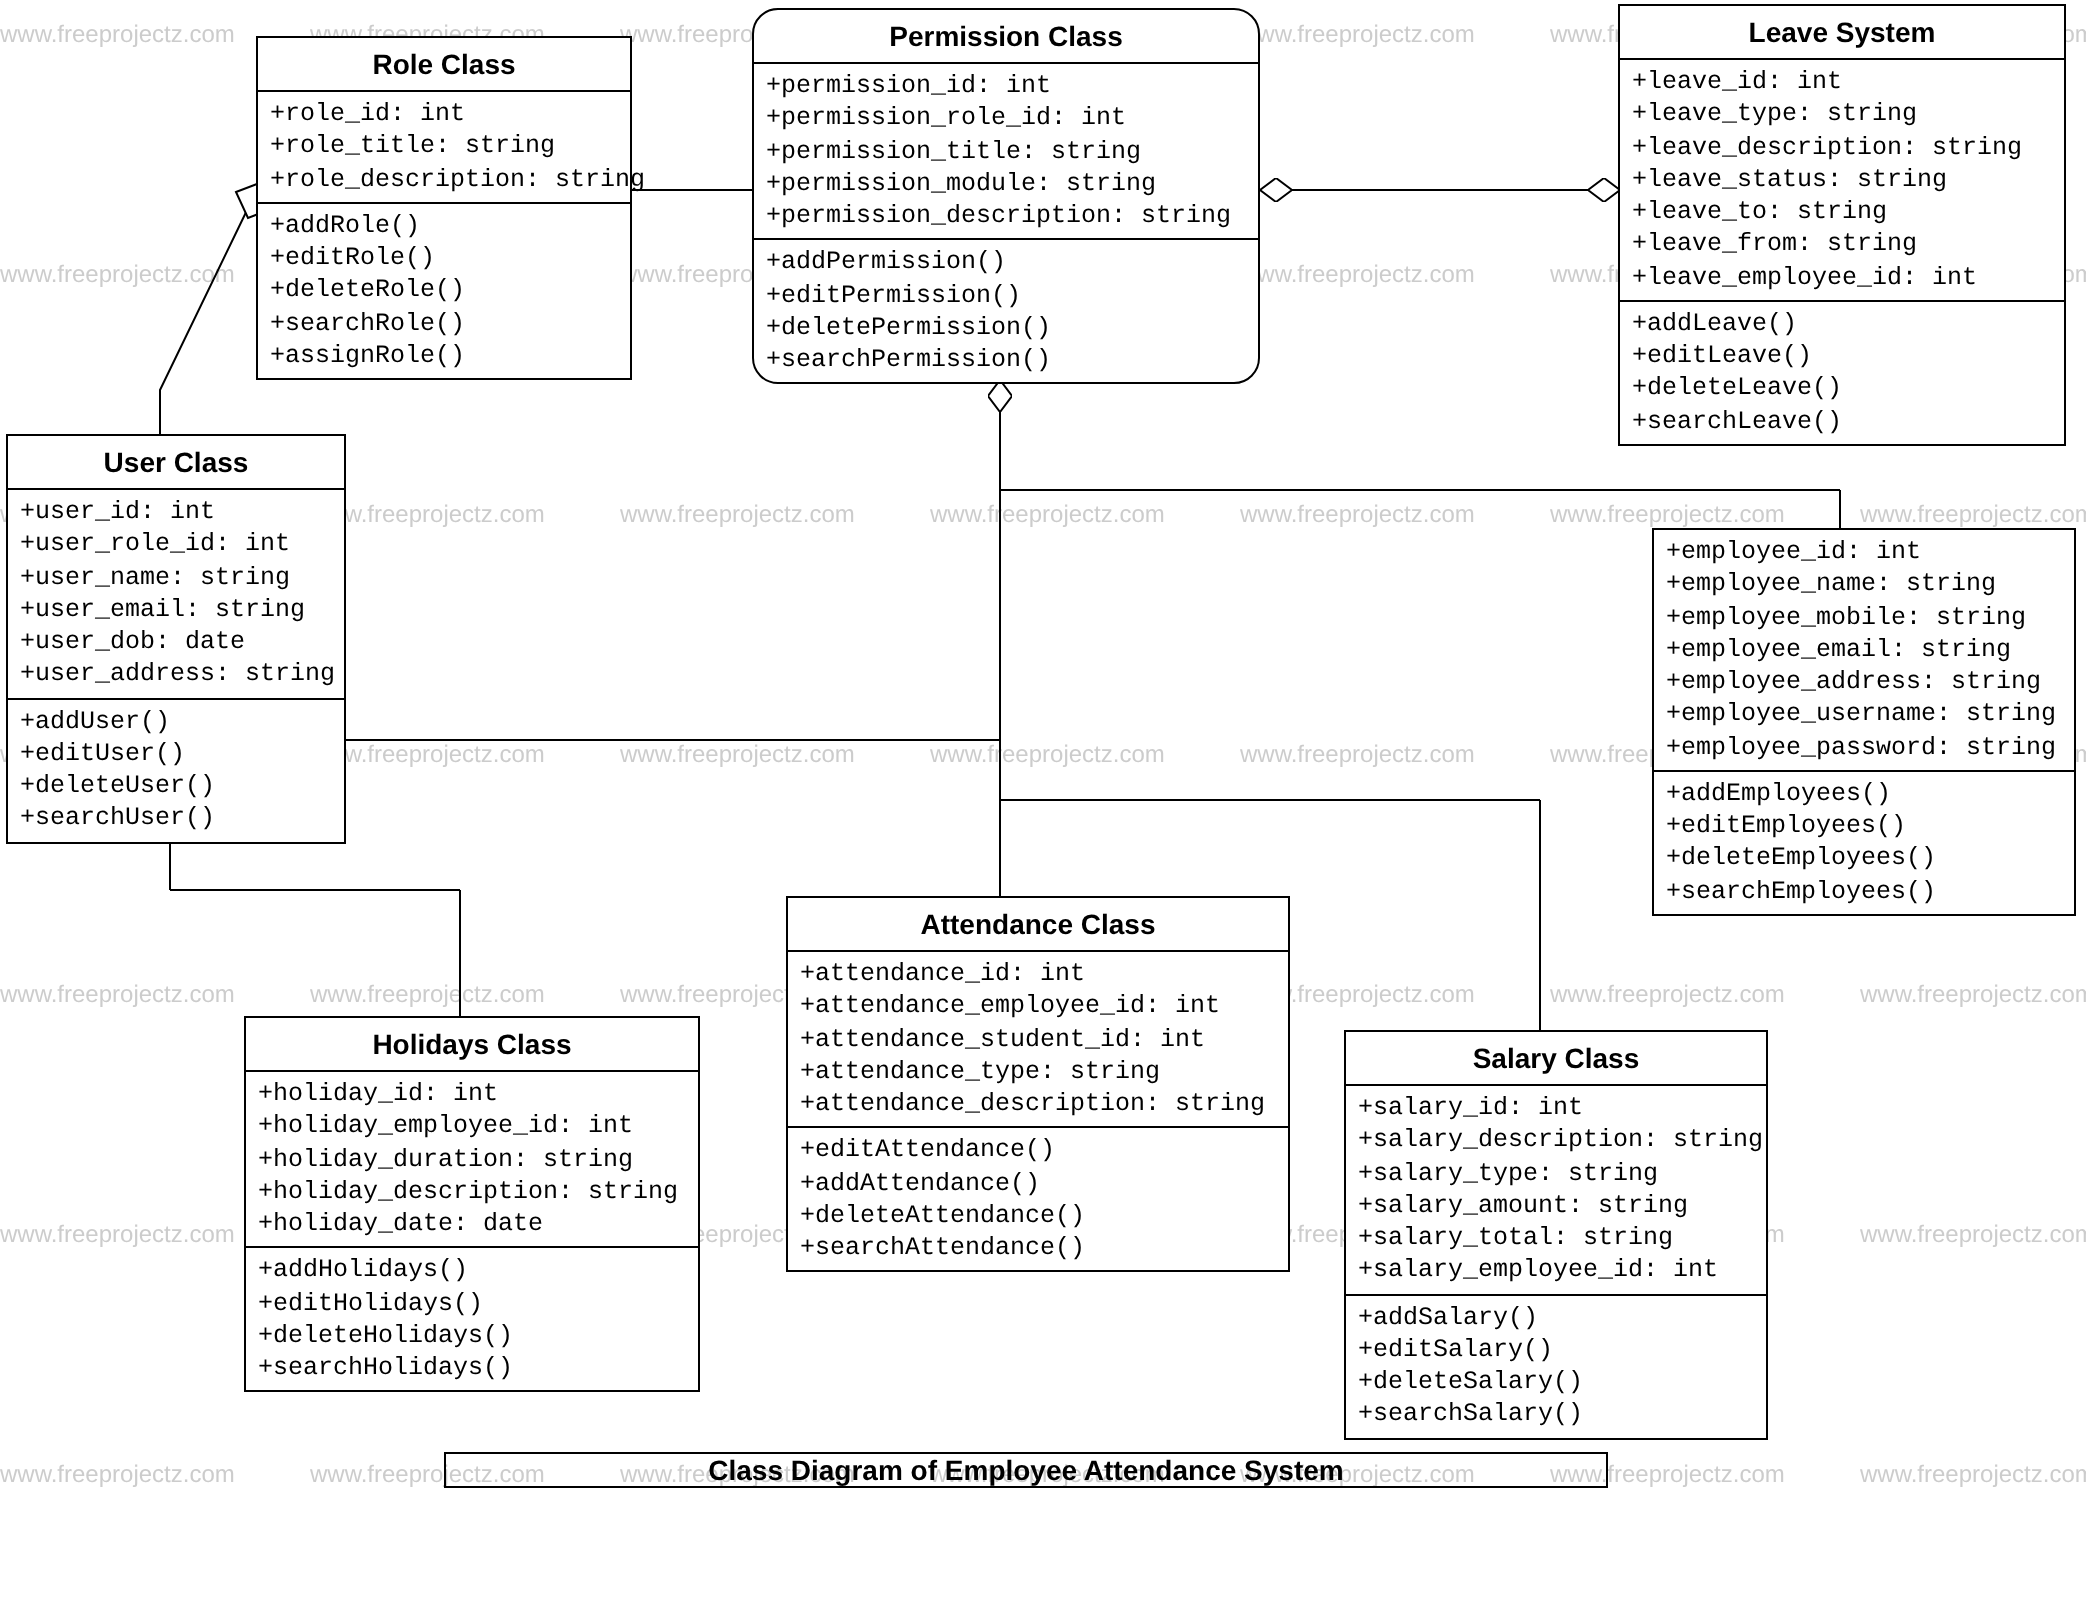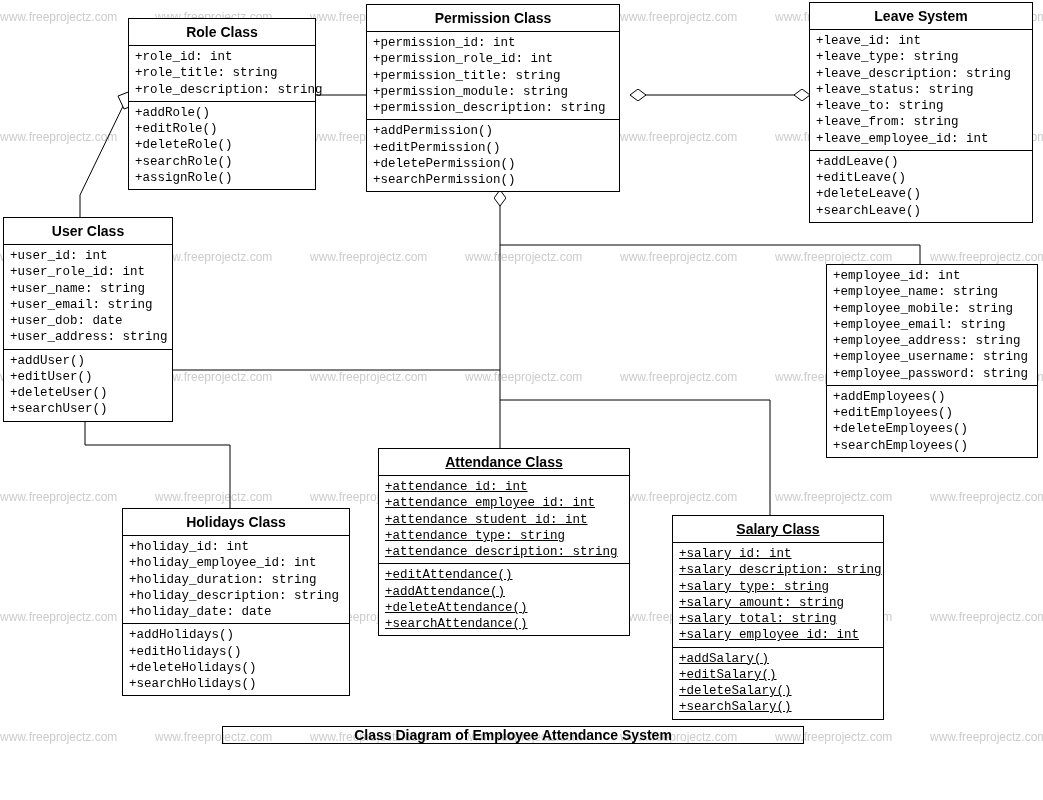--- a/index.html
+++ b/index.html
@@ -162,21 +162,21 @@
     </div>
   <div class="section">
       <div class="row">+addRole()</div>
       <div class="row">+editRole()</div>
       <div class="row">+deleteRole()</div>
       <div class="row">+searchRole()</div>
       <div class="row">+assignRole()</div>
     </div>
 </div>
 
-<div class="uml-class" style="left:366px; top:4px; width:252px;">
+<div class="uml-class" style="left:376px; top:4px; width:252px;border-radius:13px;">
   <div class="title">Permission Class</div>
   <div class="section">
       <div class="row">+permission_id: int</div>
       <div class="row">+permission_role_id: int</div>
       <div class="row">+permission_title: string</div>
       <div class="row">+permission_module: string</div>
       <div class="row">+permission_description: string</div>
     </div>
   <div class="section">
       <div class="row">+addPermission()</div>
@@ -234,21 +234,21 @@
       <div class="row">+employee_password: string</div>
     </div>
   <div class="section">
       <div class="row">+addEmployees()</div>
       <div class="row">+editEmployees()</div>
       <div class="row">+deleteEmployees()</div>
       <div class="row">+searchEmployees()</div>
     </div>
 </div>
 
-<div class="uml-class" style="left:378px; top:448px; width:250px;text-decoration:underline;">
+<div class="uml-class" style="left:393px; top:448px; width:250px;">
   <div class="title">Attendance Class</div>
   <div class="section">
       <div class="row">+attendance_id: int</div>
       <div class="row">+attendance_employee_id: int</div>
       <div class="row">+attendance_student_id: int</div>
       <div class="row">+attendance_type: string</div>
       <div class="row">+attendance_description: string</div>
     </div>
   <div class="section">
       <div class="row">+editAttendance()</div>
@@ -268,21 +268,21 @@
       <div class="row">+holiday_date: date</div>
     </div>
   <div class="section">
       <div class="row">+addHolidays()</div>
       <div class="row">+editHolidays()</div>
       <div class="row">+deleteHolidays()</div>
       <div class="row">+searchHolidays()</div>
     </div>
 </div>
 
-<div class="uml-class" style="left:672px; top:515px; width:210px;text-decoration:underline;">
+<div class="uml-class" style="left:672px; top:515px; width:210px;">
   <div class="title">Salary Class</div>
   <div class="section">
       <div class="row">+salary_id: int</div>
       <div class="row">+salary_description: string</div>
       <div class="row">+salary_type: string</div>
       <div class="row">+salary_amount: string</div>
       <div class="row">+salary_total: string</div>
       <div class="row">+salary_employee_id: int</div>
     </div>
   <div class="section">

